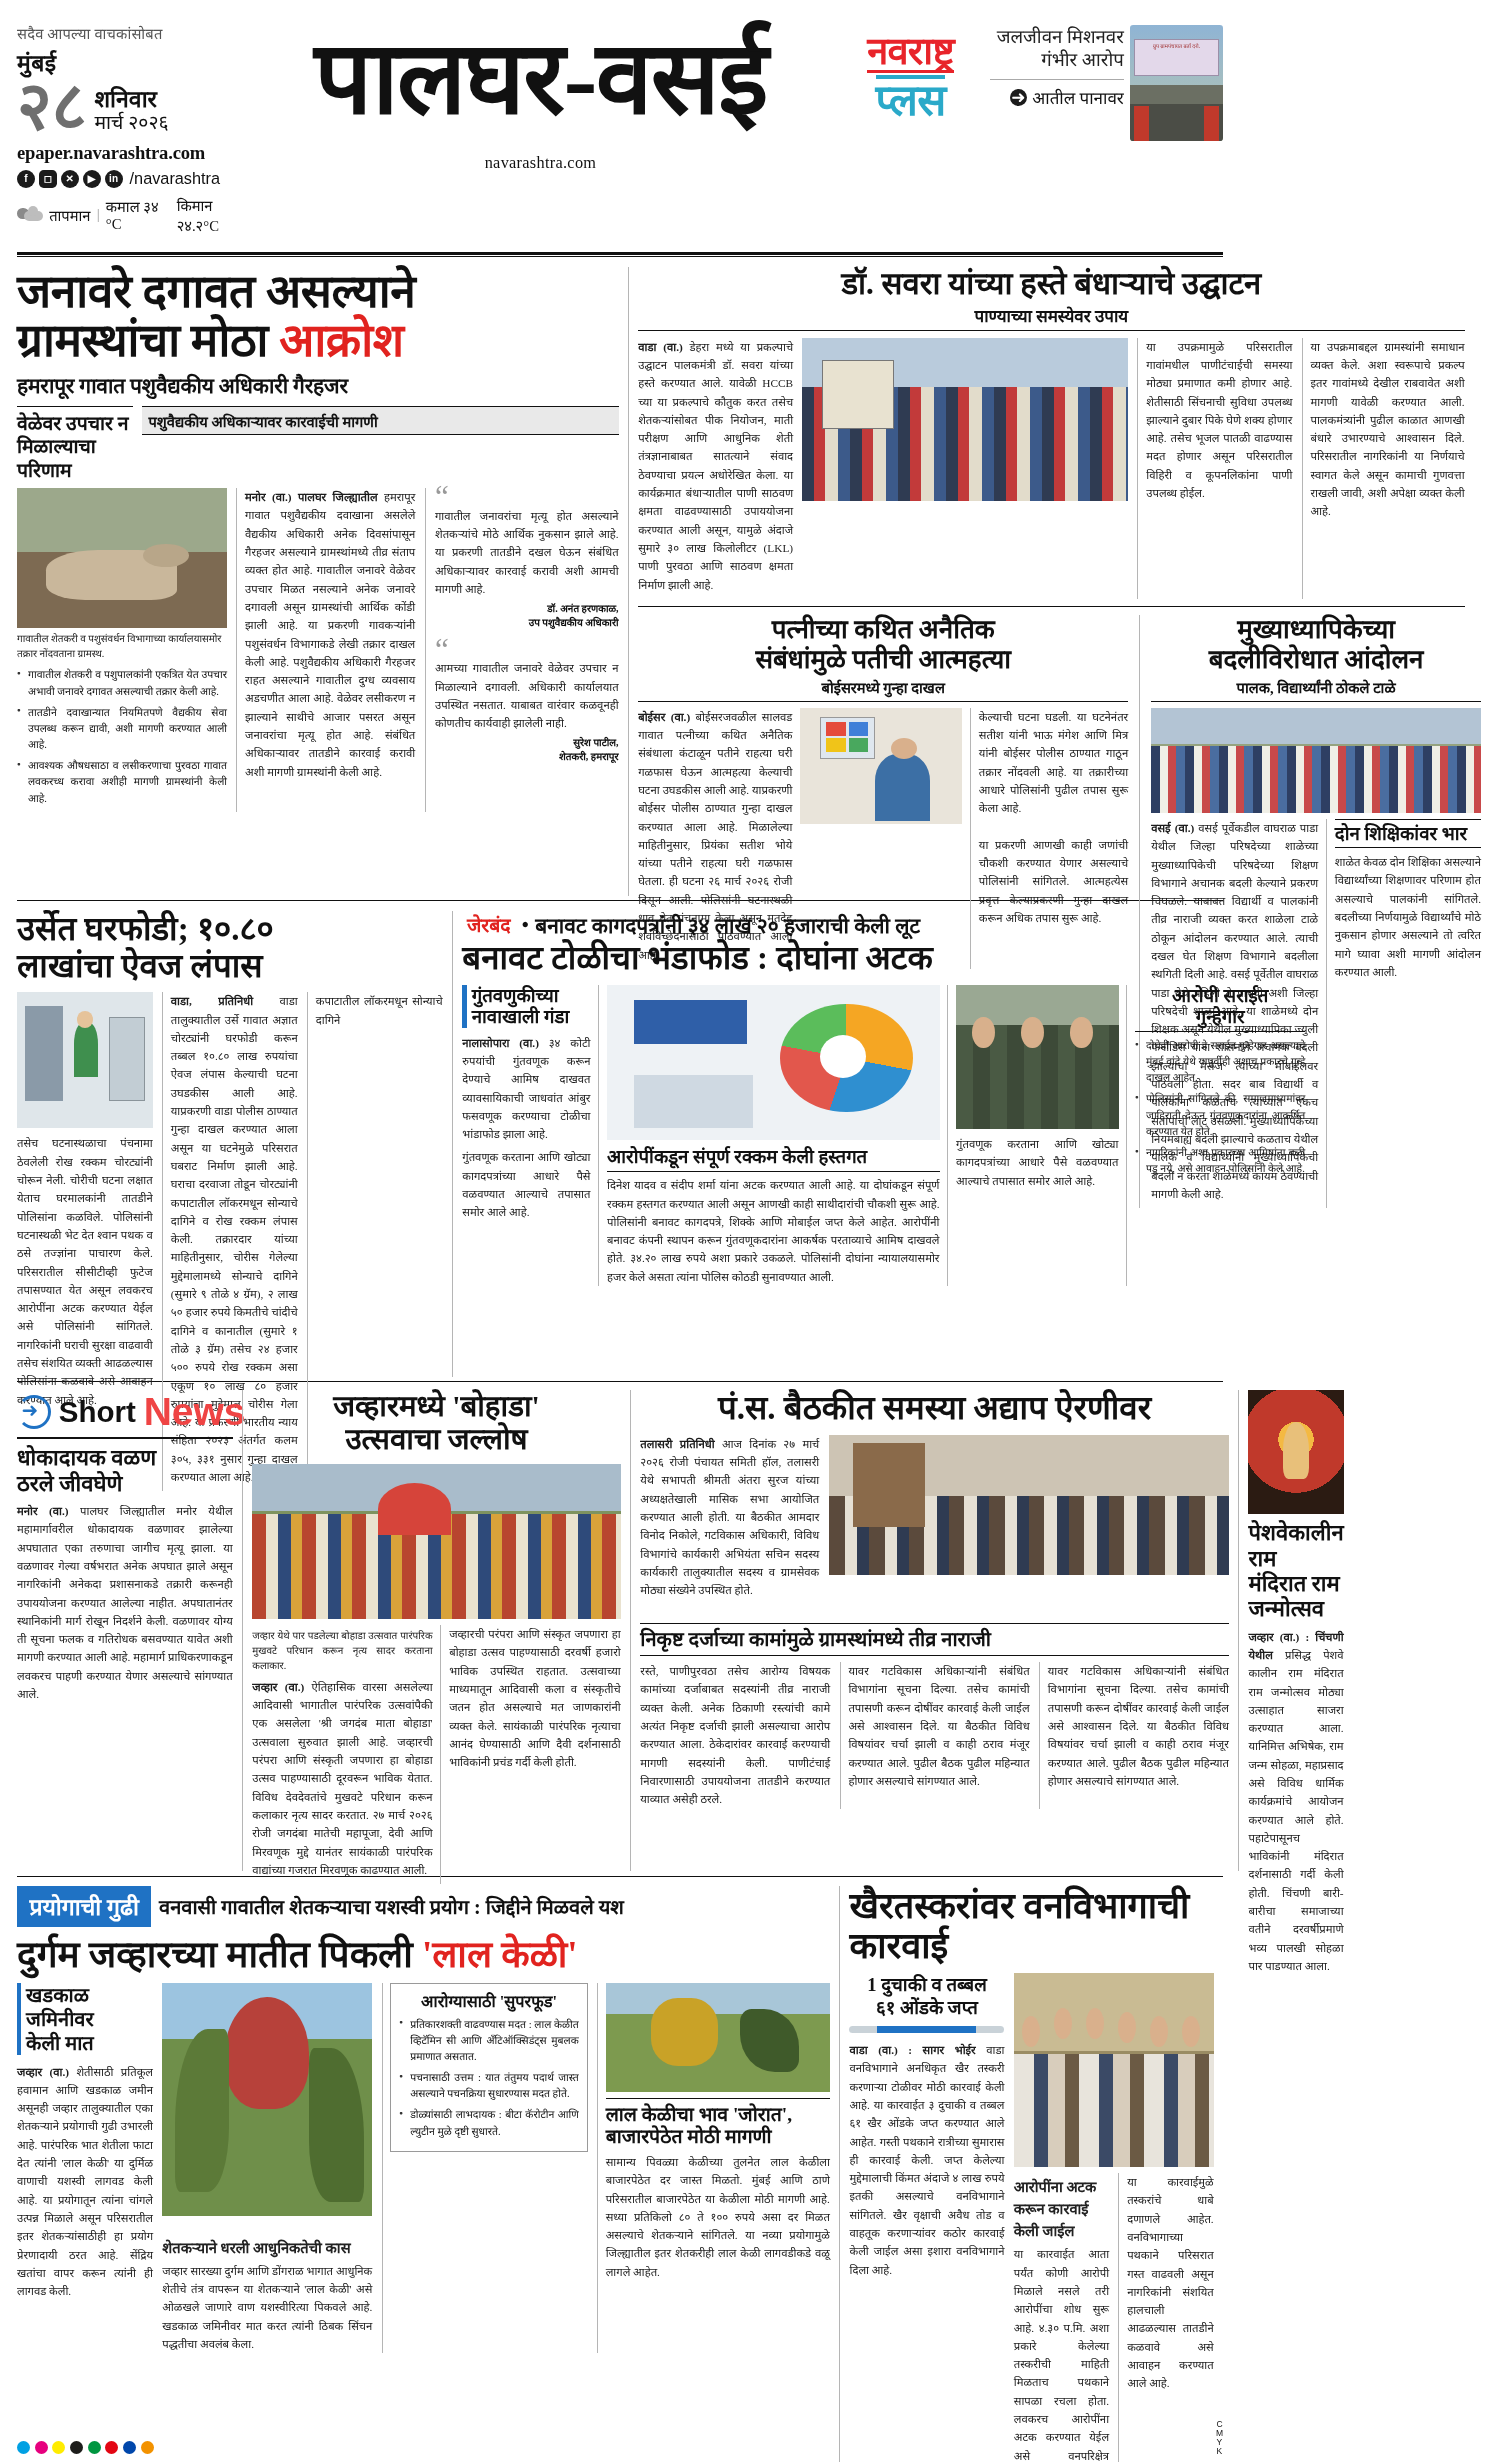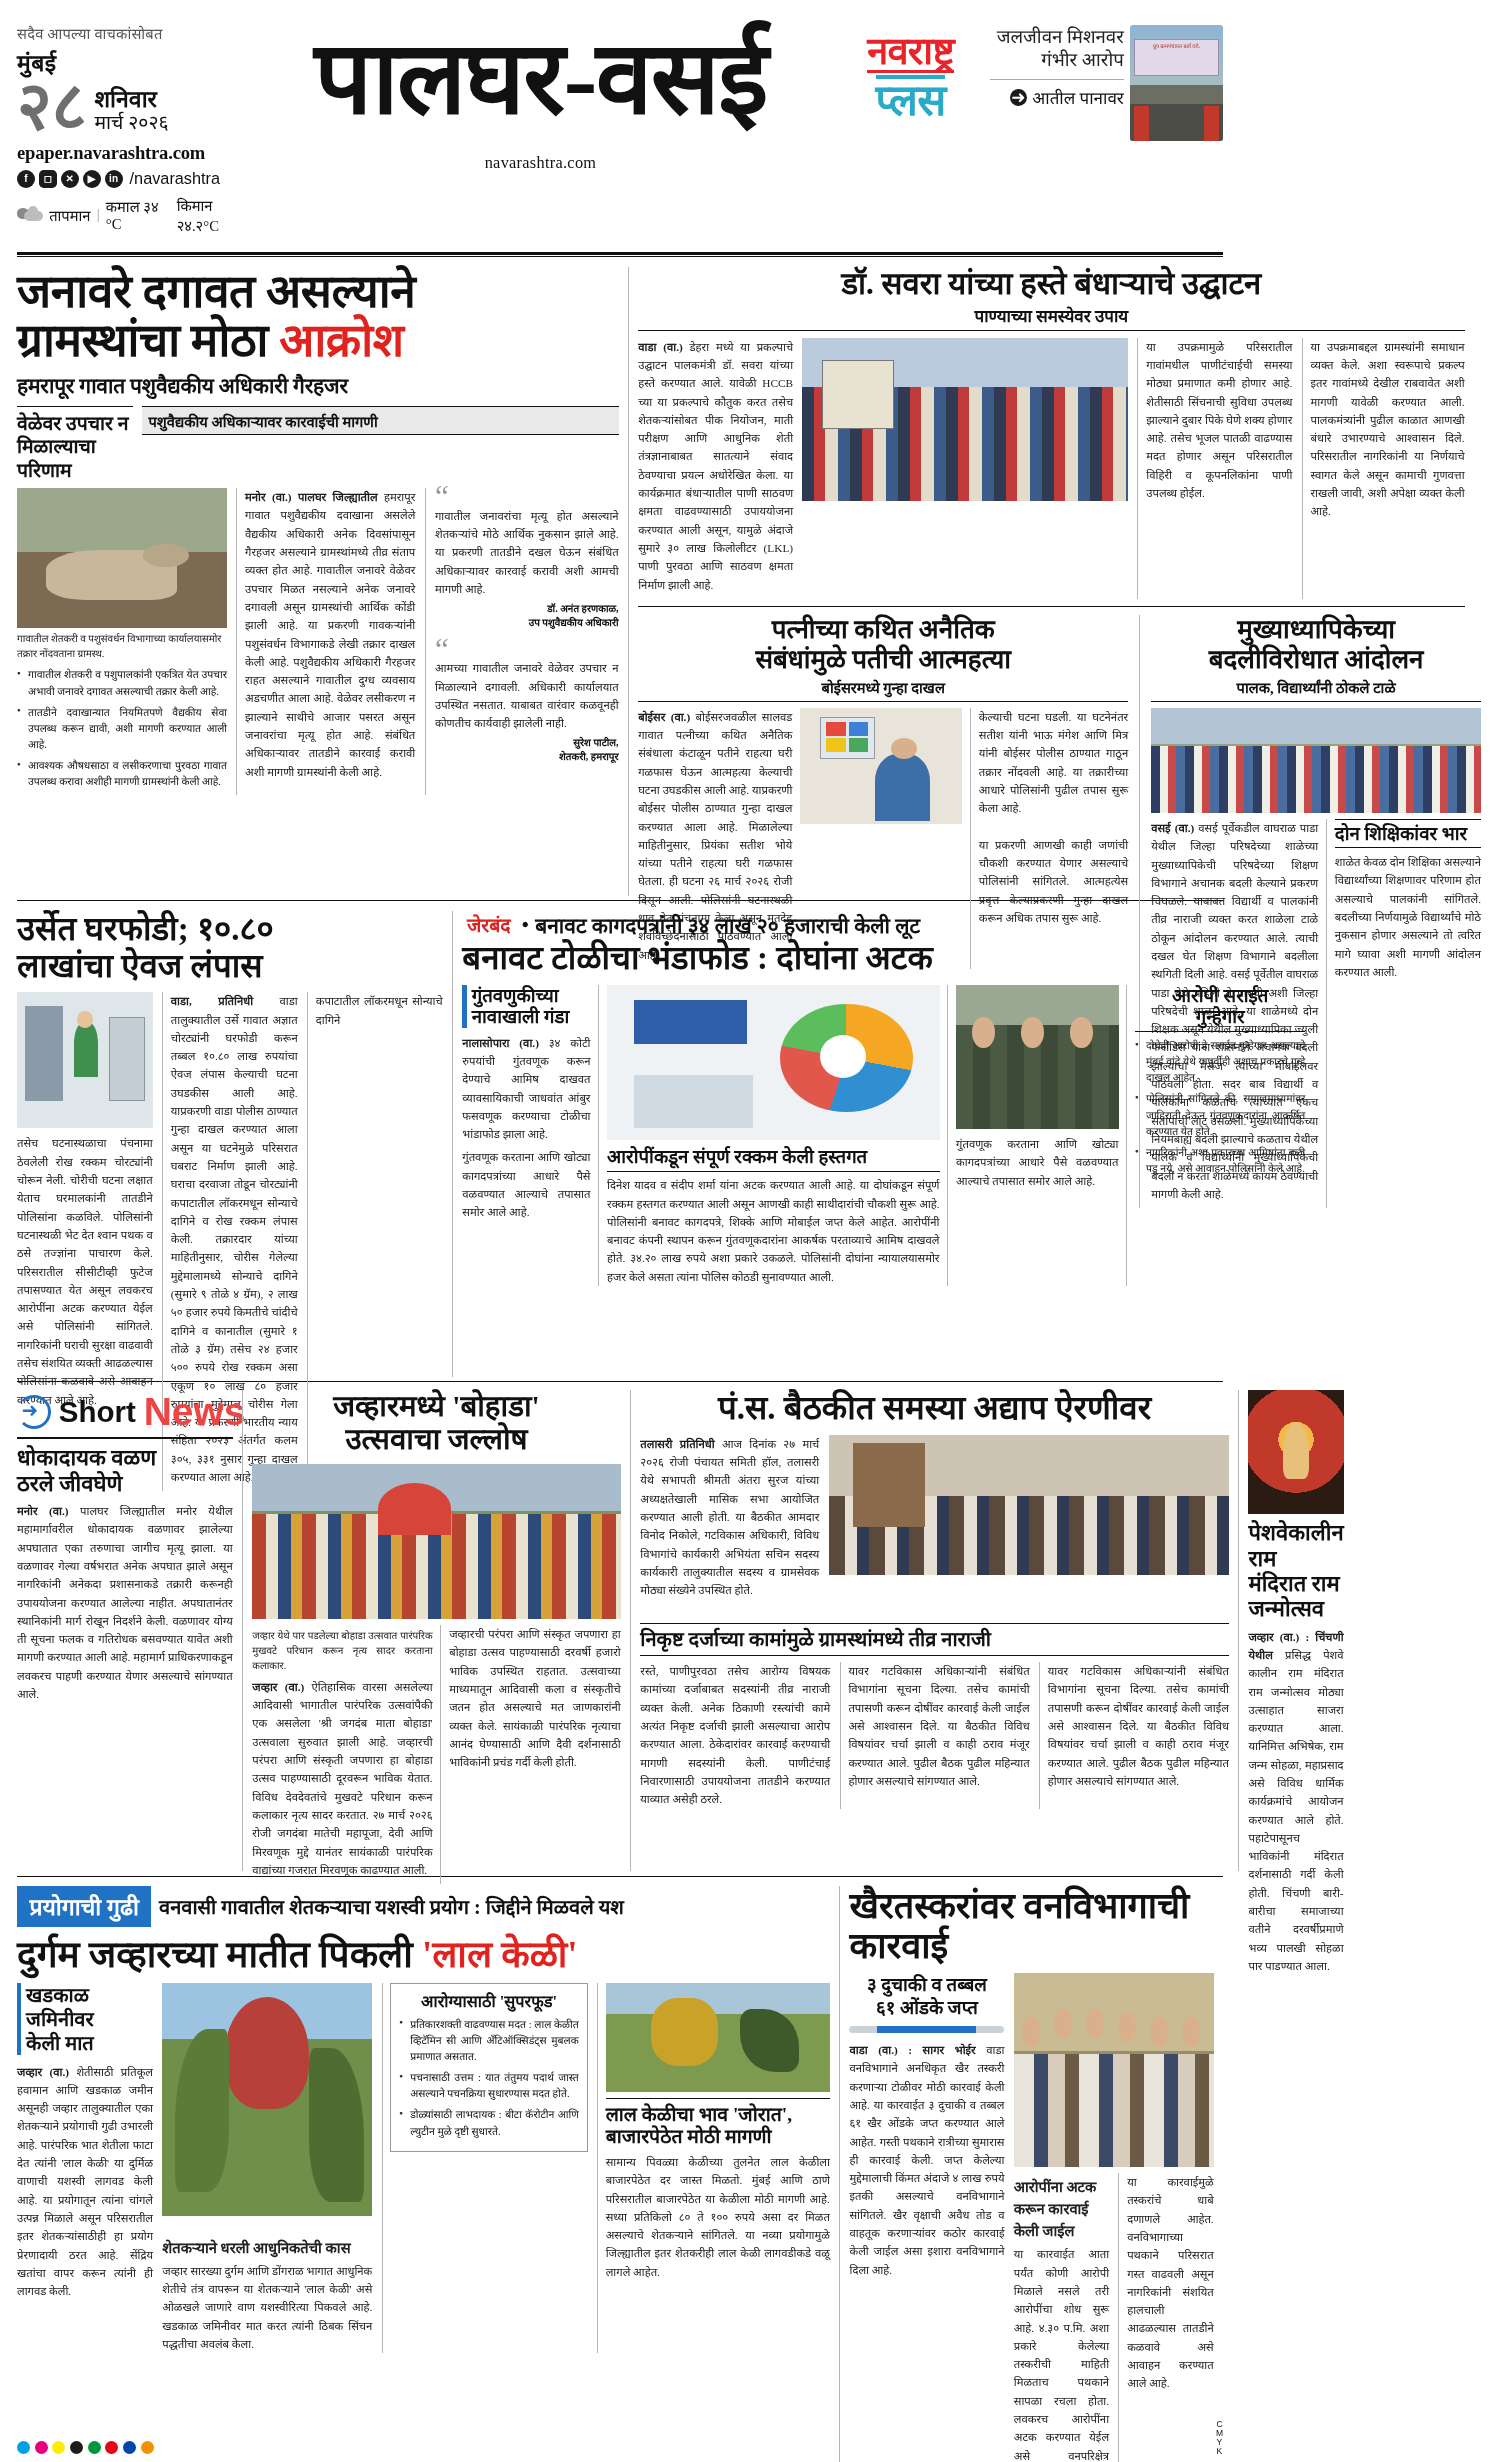--- a/index.html
+++ b/index.html
@@ -215,21 +215,21 @@
       <div style="display:flex; gap:9.3px; margin-top:6.2px;">
         <div style="width:210px;">
           <div class="photo" style="height:140px;background:linear-gradient(#9ca88b 0 46%,#7d6a52 46% 100%);">
             <div style="position:absolute;left:14%;top:44%;width:62%;height:36%;background:#c9b79b;border-radius:40% 30% 20% 30%;"></div>
             <div style="position:absolute;left:60%;top:40%;width:22%;height:16%;background:#b8a689;border-radius:50%;"></div>
           </div>
           <div class="cap">गावातील शेतकरी व पशुसंवर्धन विभागाच्या कार्यालयासमोर तक्रार नोंदवताना ग्रामस्थ.</div>
           <ul class="bullets" style="margin-top:6.2px;">
             <li>गावातील शेतकरी व पशुपालकांनी एकत्रित येत उपचार अभावी जनावरे दगावत असल्याची तक्रार केली आहे.</li>
             <li>तातडीने दवाखान्यात नियमितपणे वैद्यकीय सेवा उपलब्ध करून द्यावी, अशी मागणी करण्यात आली आहे.</li>
-            <li>आवश्यक औषधसाठा व लसीकरणाचा पुरवठा गावात उपलब्ध करावा अशीही मागणी ग्रामस्थांनी केली आहे.</li>
+            <li>आवश्यक औषधसाठा व लसीकरणाचा पुरवठा गावात लवकरच्ध करावा अशीही मागणी ग्रामस्थांनी केली आहे.</li>
           </ul>
         </div>
 
         <div style="width:179px;" class="vrule">
           <div class="body-txt" style="padding-left:7.8px;">
             <p><b>मनोर (वा.) पालघर जिल्ह्यातील</b>
                <span>हमरापूर गावात पशुवैद्यकीय दवाखाना असलेले वैद्यकीय अधिकारी अनेक दिवसांपासून गैरहजर असल्याने ग्रामस्थांमध्ये तीव्र संताप व्यक्त होत आहे. गावातील जनावरे वेळेवर उपचार मिळत नसल्याने अनेक जनावरे दगावली असून ग्रामस्थांची आर्थिक कोंडी झाली आहे. या प्रकरणी गावकऱ्यांनी पशुसंवर्धन विभागाकडे लेखी तक्रार दाखल केली आहे. पशुवैद्यकीय अधिकारी गैरहजर राहत असल्याने गावातील दुग्ध व्यवसाय अडचणीत आला आहे. वेळेवर लसीकरण न झाल्याने साथीचे आजार पसरत असून जनावरांचा मृत्यू होत आहे. संबंधित अधिकाऱ्यावर तातडीने कारवाई करावी अशी मागणी ग्रामस्थांनी केली आहे.</span></p>
           </div>
         </div>
 
@@ -566,21 +566,21 @@
             </div>
           </div>
         </div>
       </div>
     </div>
 
     <div class="col vrule" style="width:644px;">
       <h2 class="hl" style="font-size:36px;text-align:left;">खैरतस्करांवर वनविभागाची कारवाई</h2>
       <div style="display:flex;gap:9.3px;margin-top:6.2px;">
         <div style="width:155px;">
-          <div style="font-size:18.6px;font-weight:bold;line-height:1.25;text-align:center;white-space:pre-line;">३ दुचाकी व तब्बल
+          <div style="font-size:18.6px;font-weight:bold;line-height:1.25;text-align:center;white-space:pre-line;">1 दुचाकी व तब्बल
 ६१ ओंडके जप्त</div>
           <div style="height:7.8px;background:linear-gradient(90deg,#c9d2d8 0 18%,#1f72c4 18% 82%,#c9d2d8 82% 100%);border-radius:4.7px;margin-top:6.2px;"></div>
           <div class="body-txt" style="margin-top:7.8px;">
             <p><b>वाडा (वा.) : सागर भोईर</b>
             <span>वाडा वनविभागाने अनधिकृत खैर तस्करी करणाऱ्या टोळीवर मोठी कारवाई केली आहे. या कारवाईत ३ दुचाकी व तब्बल ६१ खैर ओंडके जप्त करण्यात आले आहेत. गस्ती पथकाने रात्रीच्या सुमारास ही कारवाई केली. जप्त केलेल्या मुद्देमालाची किंमत अंदाजे ४ लाख रुपये इतकी असल्याचे वनविभागाने सांगितले. खैर वृक्षाची अवैध तोड व वाहतूक करणाऱ्यांवर कठोर कारवाई केली जाईल असा इशारा वनविभागाने दिला आहे.</span></p>
           </div>
         </div>
         <div style="flex:1;">
           <div class="photo" style="height:194px;background:linear-gradient(#c9bb93 0 40%,#9a8c63 40% 100%);">
             <div style="position:absolute;left:0;right:0;bottom:0;height:58%;

